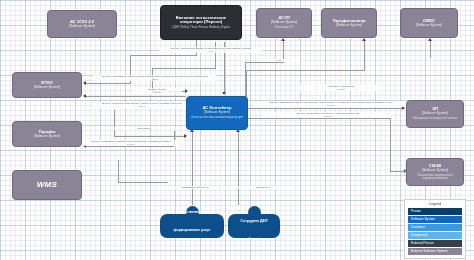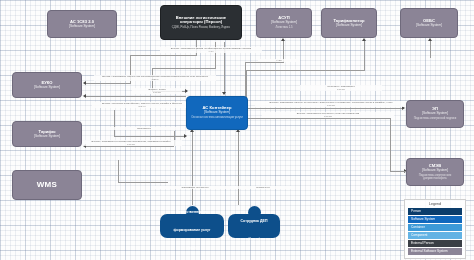--- a/index.html
+++ b/index.html
@@ -23,21 +23,21 @@
     border-radius:4px;
     display:flex;flex-direction:column;
     align-items:center;justify-content:center;
     text-align:center;color:#ffffff;
     padding:2px 3px;overflow:hidden;
     line-height:1.08;
   }
   .n-title{font-weight:bold;font-size:4.1px;letter-spacing:.05px;}
   .n-type{font-size:3.2px;opacity:.85;margin-top:.5px;}
   .n-desc{font-size:2.7px;opacity:.72;margin-top:1.6px;line-height:1.15;}
-  .ext{background:#8b8496;border:1px solid #6f6a7c;}
+  .ext{background:#8b8496;border:1px solid #6f6a7c;font-style:italic;}
   .person-ext{background:#2b2f33;border:1px solid #1d2023;}
   .focus{background:#1168bd;border:1px solid #0d5ba4;}
   .big-label{font-size:8px;font-weight:bold;letter-spacing:.3px;}
 
   .person{position:absolute;}
   .person .head{
     width:13px;height:13px;border-radius:50%;
     background:#0d4f8b;margin:0 auto;
   }
   .person .body{

